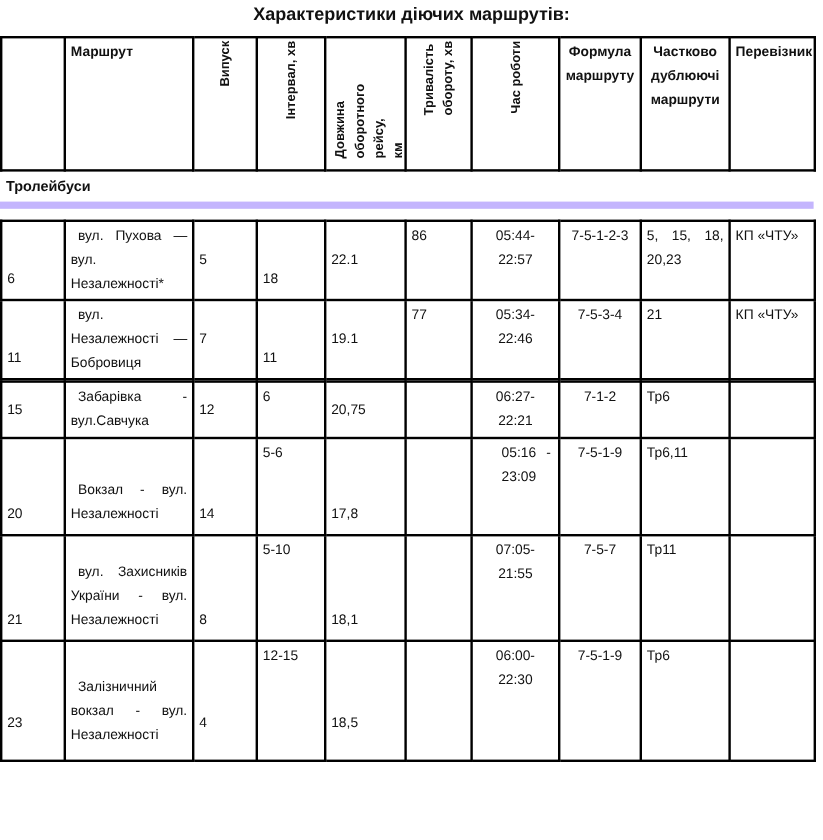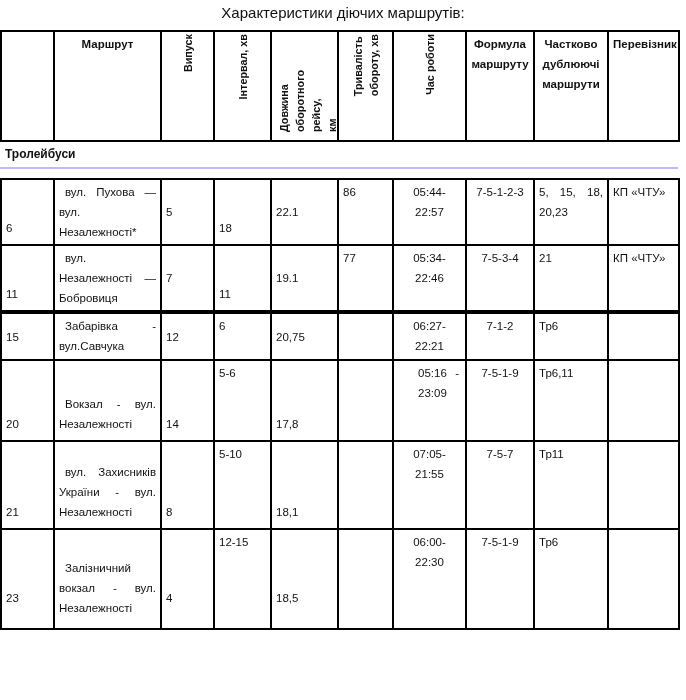--- a/index.html
+++ b/index.html
@@ -7,21 +7,21 @@
   .page {
     position: relative;
     width: 686px; height: 700px;
     background: #ffffff;
     overflow: hidden;
     color: #111111;
     font-family: "Liberation Sans", sans-serif;
   }
   .doc-title {
     text-align: center;
-    font-weight: normal;
+    font-weight: bold;
     font-size: 15px;
     padding-top: 4px;
     margin-bottom: 9px;
     color: #111111;
   }
   table.rt {
     border-collapse: collapse;
     table-layout: fixed;
     width: 678px;
   }
@@ -36,39 +36,39 @@
   }
   
   col.c0 { width: 53px; }  col.c1 { width: 107px; }
   col.c2 { width: 53px; }  col.c3 { width: 57px; }
   col.c4 { width: 67px; }  col.c5 { width: 55px; }
   col.c6 { width: 73px; }  col.c7 { width: 68px; }
   col.c8 { width: 74px; }  col.c9 { width: 71px; }
 
   
   .t1 td { height: 106px; font-weight: bold; font-size: 11px; }
-  td.h-route  { vertical-align: middle; text-align: center; font-size: 11.5px; }
+  td.h-route  { vertical-align: middle; text-align: left; font-size: 11.5px; }
   td.h-plain  { vertical-align: top; text-align: center; line-height: 19px; padding-top: 4px; }
   td.h-vert   { vertical-align: bottom; text-align: center; padding: 0 0 3px 0; }
   .vert-text {
     display: inline-block;
     writing-mode: vertical-rl;
     transform: rotate(180deg);
     white-space: pre-line;
     max-height: 103px;
     font-weight: bold;
     font-size: 10.8px;
     line-height: 16px;
     text-align: left;
   }
 
   
   .band {
     width: 678px;
-    border-bottom: 2px solid #c4b5fd;
+    border-bottom: 6px solid #c4b5fd;
     font-weight: bold;
     font-size: 12px;
     padding: 5px 0 6px 5px;
     margin-bottom: 9px;
   }
 
   
   .t2 tr:nth-child(1) td { height: 51px; }
   .t2 tr:nth-child(2) td { height: 64px; }
   .t3 tr:nth-child(1) td { height: 47px; }

